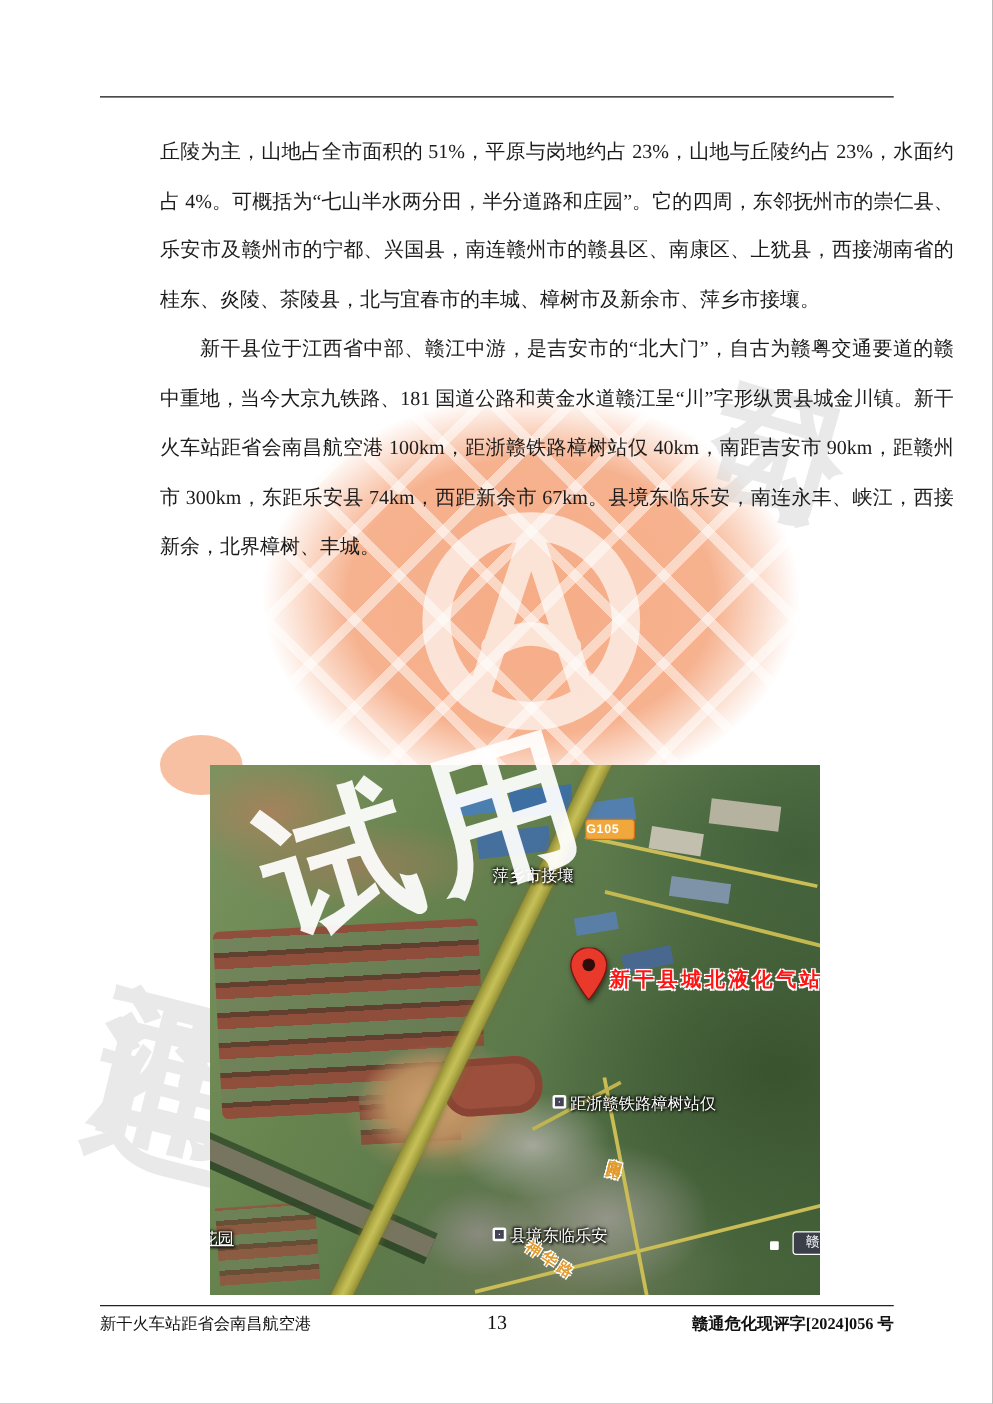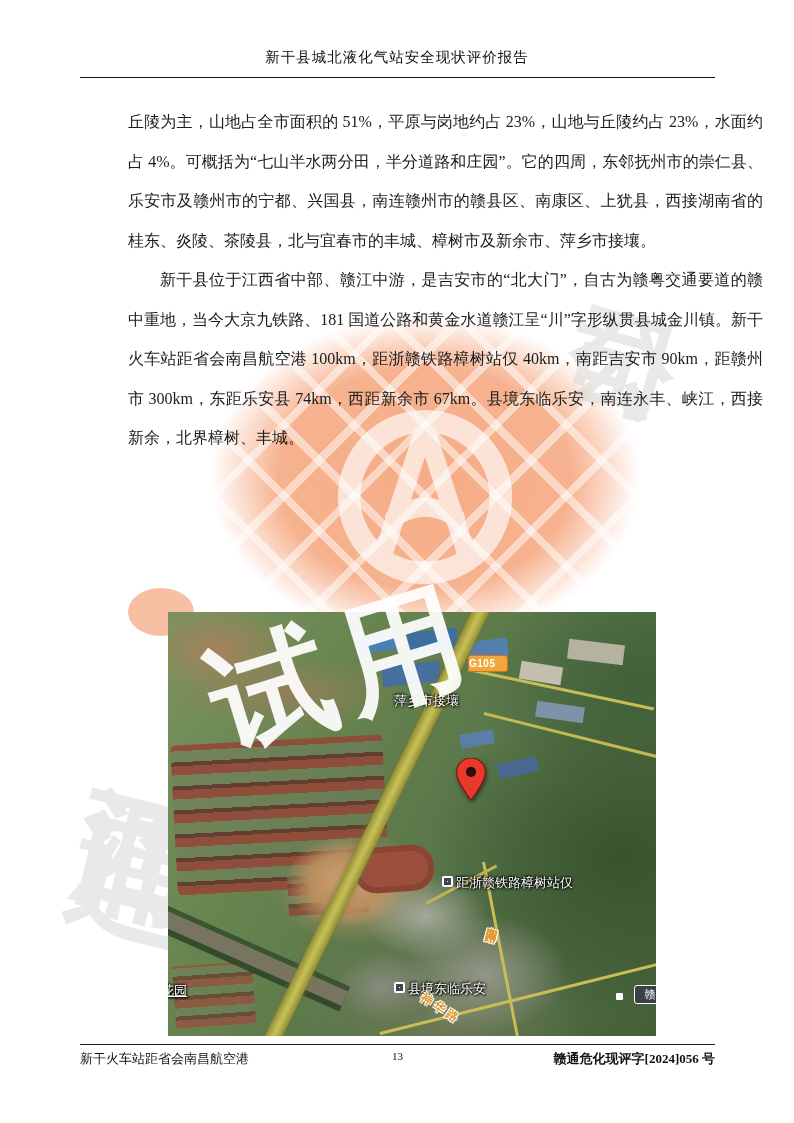--- a/index.html
+++ b/index.html
@@ -7,21 +7,21 @@
     position:relative;width:794px;height:1123px;margin:0 auto;background:#ffffff;
     overflow:hidden;font-family:"Liberation Serif","DejaVu Serif",serif;color:#1b1b1b;
   }
   
   .hdr-title{position:absolute;top:48px;left:0;width:100%;text-align:center;
     font-size:14.5px;letter-spacing:1px;color:#111;}
   .hdr-rule{position:absolute;top:77px;left:80px;width:635px;border-top:1.6px solid #111;}
   .ftr-rule{position:absolute;top:1044px;left:80px;width:635px;border-top:1.4px solid #222;}
   .ftr{position:absolute;top:1050px;left:80px;width:635px;font-size:13px;color:#111;}
   .ftr .l{position:absolute;left:0;top:0;}
-  .ftr .c{position:absolute;left:0;width:100%;text-align:center;top:0;font-size:11px;}
+  .ftr .c{position:absolute;left:0;width:100%;text-align:center;top:0;font-size:16px;}
   .ftr .r{position:absolute;right:0;top:0;font-weight:bold;}
   
   .bodytext{position:absolute;left:80px;top:102px;width:635px;font-size:16px;
     line-height:39.5px;text-align:justify;z-index:2;margin-left:48px;}
   .bodytext p{margin:0;}
   .bodytext p.ind{text-indent:2em;}
   
   .wm-salmon{position:absolute;left:210px;top:315px;width:430px;height:325px;border-radius:50%;
     background:radial-gradient(closest-side,rgba(244,158,114,.85) 0%,rgba(244,158,114,.8) 68%,rgba(244,158,114,0) 100%);
     z-index:1;}
@@ -112,21 +112,20 @@
   <div class="wm-salmon">
     <svg class="wm-logo" viewBox="0 0 100 100">
       <circle cx="50" cy="50" r="37" fill="none" stroke="#ffffff" stroke-width="11"></circle>
       <path d="M50 16 L29 80 M50 16 L71 80 M35 60 Q50 50 65 60" fill="none" stroke="#ffffff" stroke-width="9" stroke-linecap="round"></path>
     </svg>
   </div>
   <div class="wm-salmon-blob"></div>
   <div class="wm-gray tr">公司</div>
   <div class="wm-gray bl">江西通</div>
 
-  <div class="hdr-title">新干县城北液化气站安全现状评价报告</div>
   <div class="hdr-rule"></div>
 
   <div class="bodytext">
     <p>丘陵为主，山地占全市面积的 51%，平原与岗地约占 23%，山地与丘陵约占 23%，水面约占 4%。可概括为“七山半水两分田，半分道路和庄园”。它的四周，东邻抚州市的崇仁县、乐安市及赣州市的宁都、兴国县，南连赣州市的赣县区、南康区、上犹县，西接湖南省的桂东、炎陵、茶陵县，北与宜春市的丰城、樟树市及新余市、萍乡市接壤。</p>
     <p class="ind">新干县位于江西省中部、赣江中游，是吉安市的“北大门”，自古为赣粤交通要道的赣中重地，当今大京九铁路、181 国道公路和黄金水道赣江呈“川”字形纵贯县城金川镇。新干火车站距省会南昌航空港 100km，距浙赣铁路樟树站仅 40km，南距吉安市 90km，距赣州市 300km，东距乐安县 74km，西距新余市 67km。县境东临乐安，南连永丰、峡江，西接新余，北界樟树、丰城。</p>
   </div>
 
   <div class="map">
     <div class="m-blue1"></div>
     <div class="m-blue2"></div>
@@ -151,20 +150,21 @@
     <div class="m-r4"></div>
     <div class="m-r5"></div>
 
     <div class="m-badge">G105</div>
     <div class="m-lbl m-sanyou">萍乡市接壤</div>
 
     <svg class="m-pin" viewBox="0 0 26 38">
       <path d="M13 0 C20.2 0 26 5.6 26 12.8 C26 22 13 38 13 38 C13 38 0 22 0 12.8 C0 5.6 5.8 0 13 0 Z" fill="#e8392b" stroke="#7a1510" stroke-width="1"></path>
       <circle cx="13" cy="12.5" r="4.6" fill="#2f0c08"></circle>
     </svg>
+    <div class="m-station">新干县城北液化气站</div>
 
     <div class="m-lbl m-school"><span class="ic"></span><span>距浙赣铁路樟树站仅</span></div>
     <div class="m-roadlbl m-xiangyang">向阳路</div>
     <div class="m-lbl m-kind"><span class="ic"></span><span>县境东临乐安</span></div>
     <div class="m-roadlbl m-shenhua">神华路</div>
     <div class="m-lbl m-garden">花园</div>
     <div class="m-dot"></div>
     <div class="m-edge">赣</div>
   </div>
 

